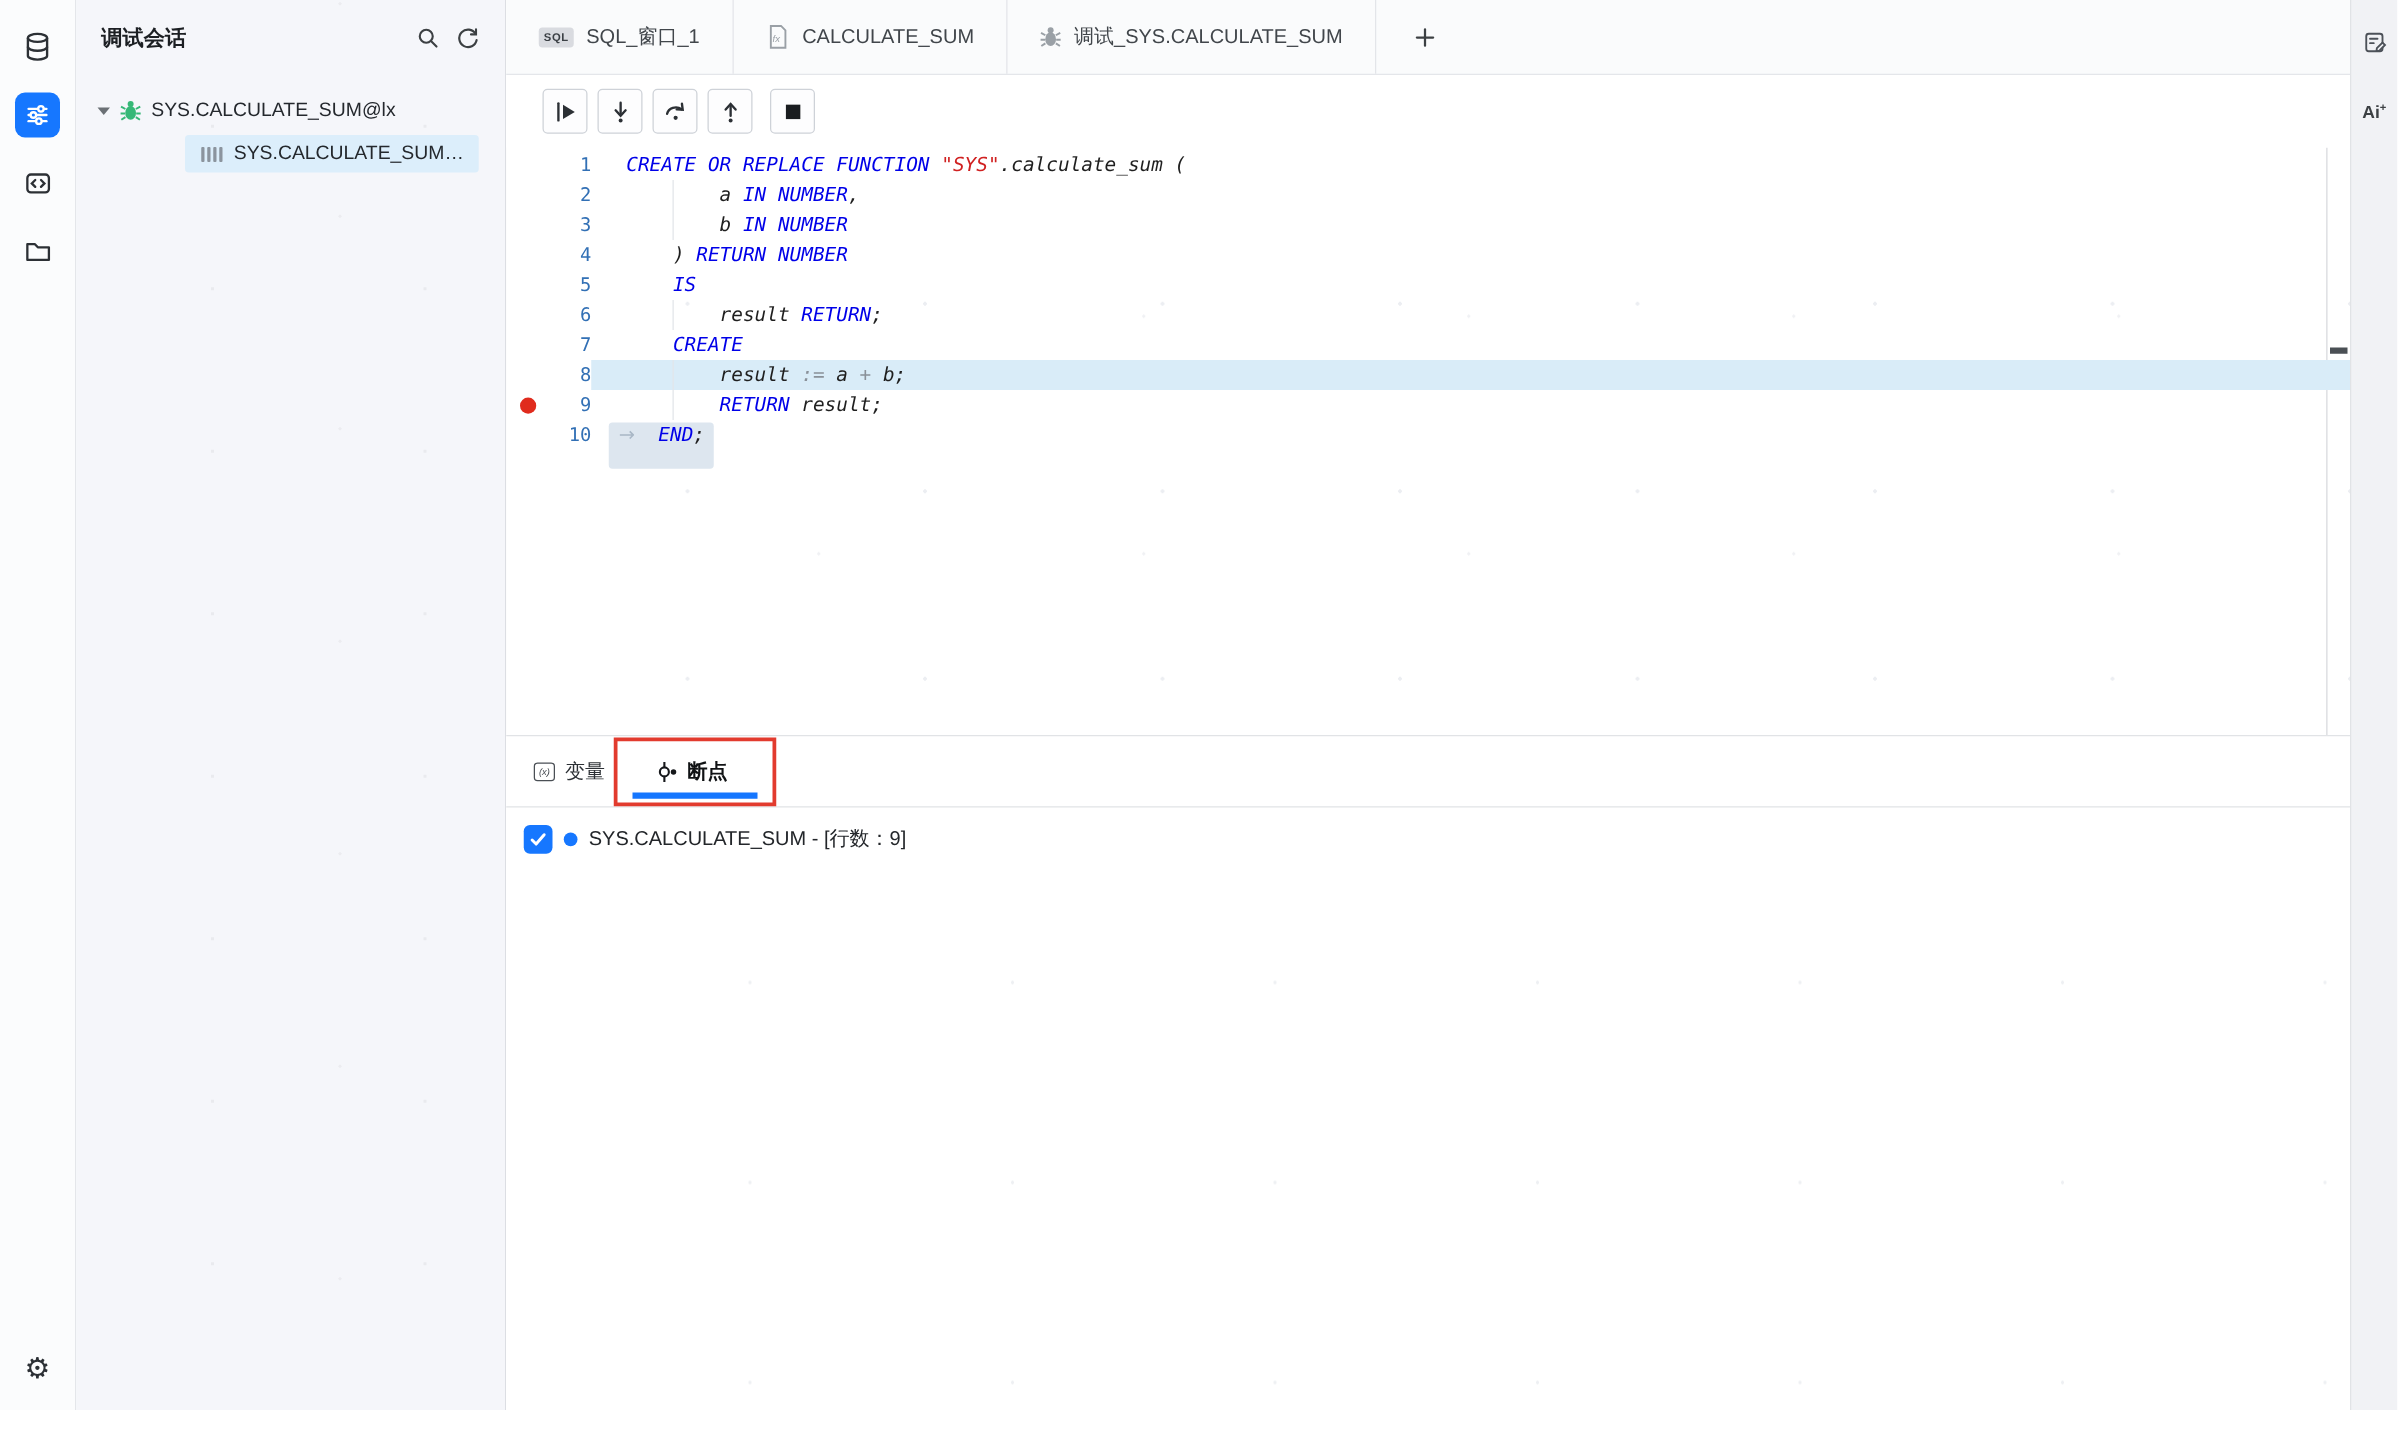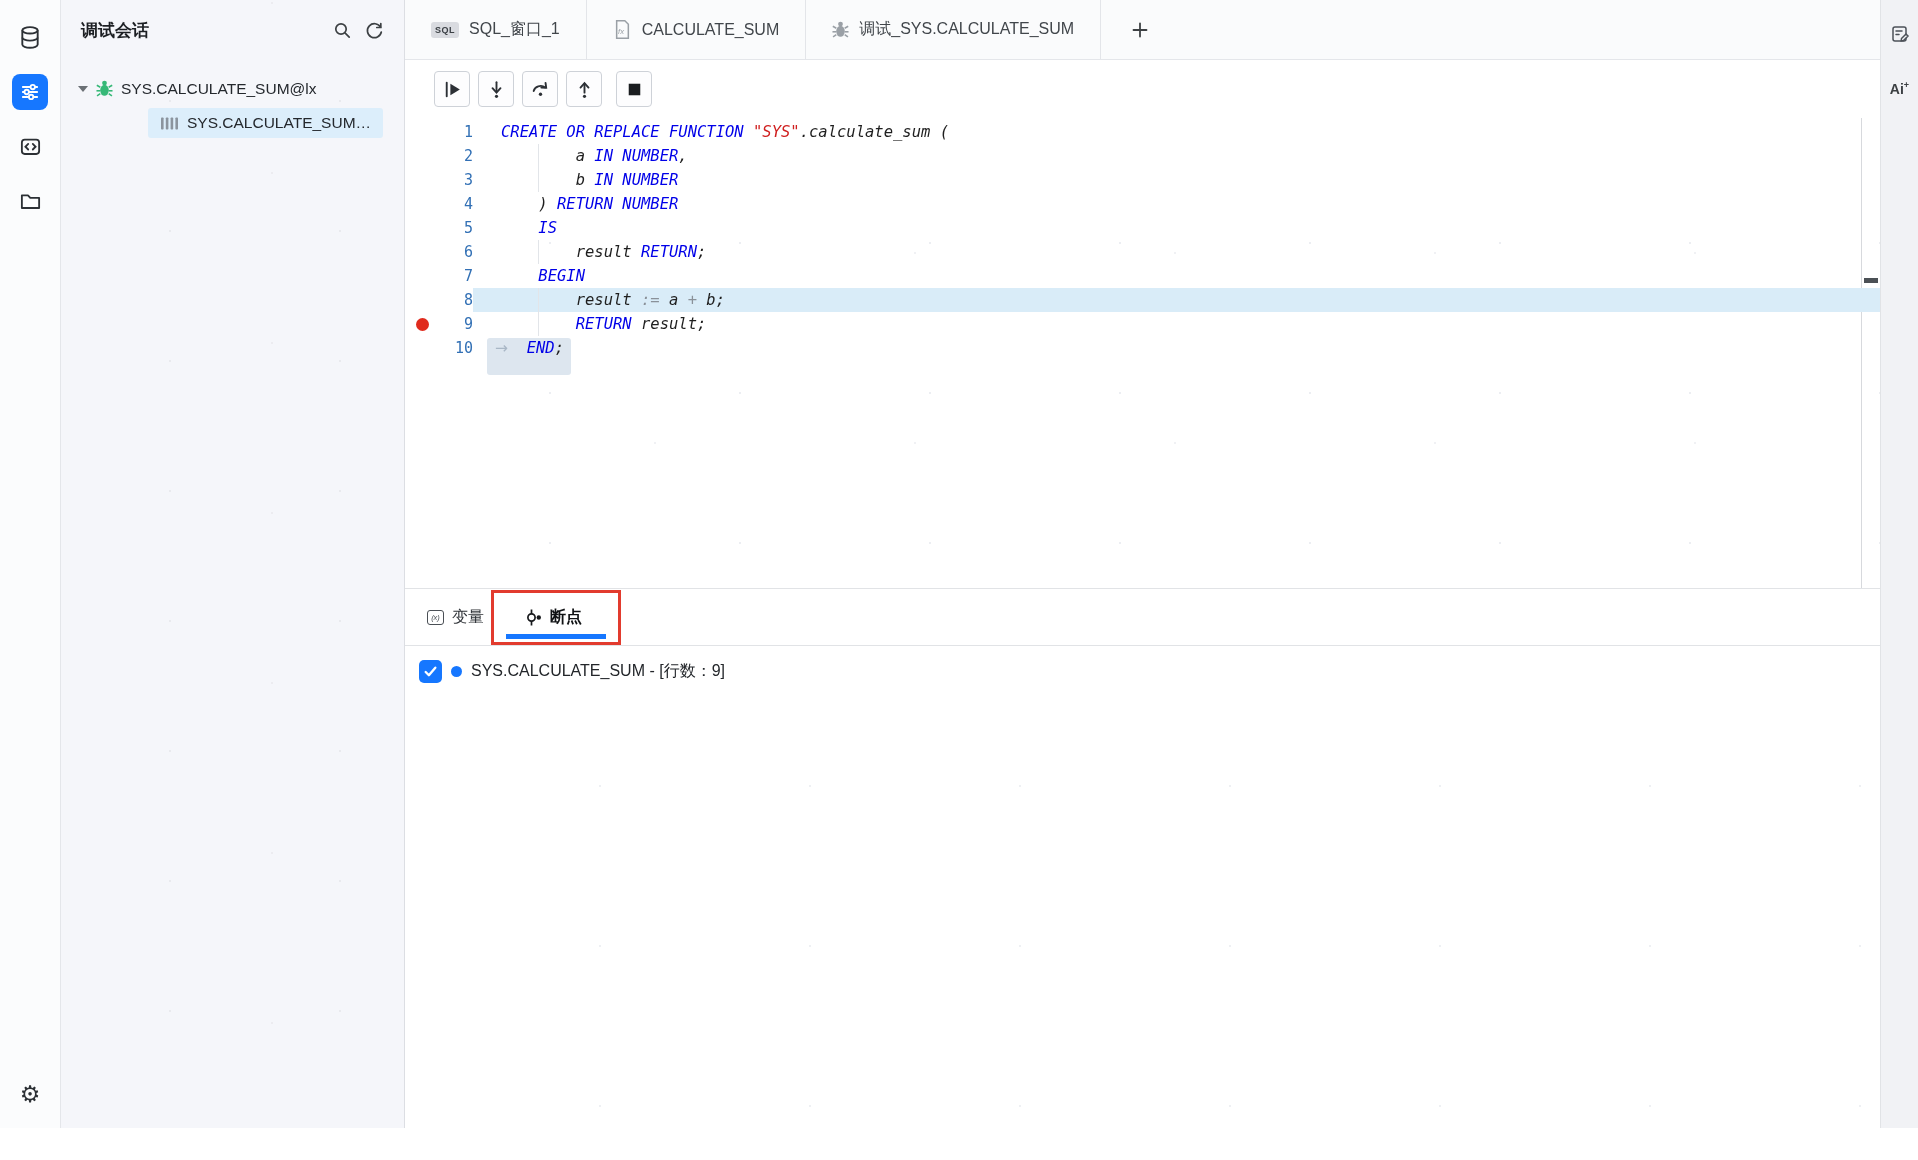--- a/index.html
+++ b/index.html
@@ -312,21 +312,21 @@
             <div class="lnum">6</div>
             <div class="ccontent">
               <span class="guide"></span>
               <span class="codetext"><span>        result </span><span class="kw">RETURN</span><span>;</span></span>
             </div>
           </div>
           <div class="crow">
             <div class="bpm"></div>
             <div class="lnum">7</div>
             <div class="ccontent">
-              <span class="codetext"><span>    </span><span class="kw">BEGIN</span></span>
+              <span class="codetext"><span>    </span><span class="kw">CREATE</span></span>
             </div>
           </div>
           <div class="crow current">
             <div class="bpm"></div>
             <div class="lnum">8</div>
             <div class="ccontent">
               <span class="guide"></span>
               <span class="codetext"><span>        result </span><span class="op">:=</span><span> a </span><span class="op">+</span><span> b;</span></span>
             </div>
           </div>

